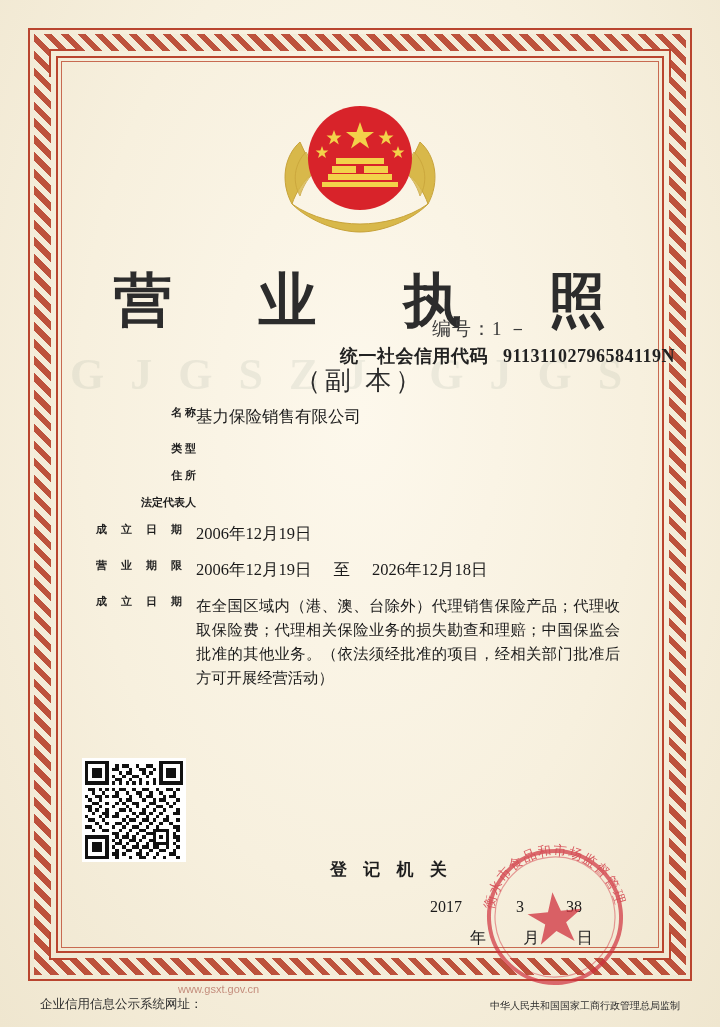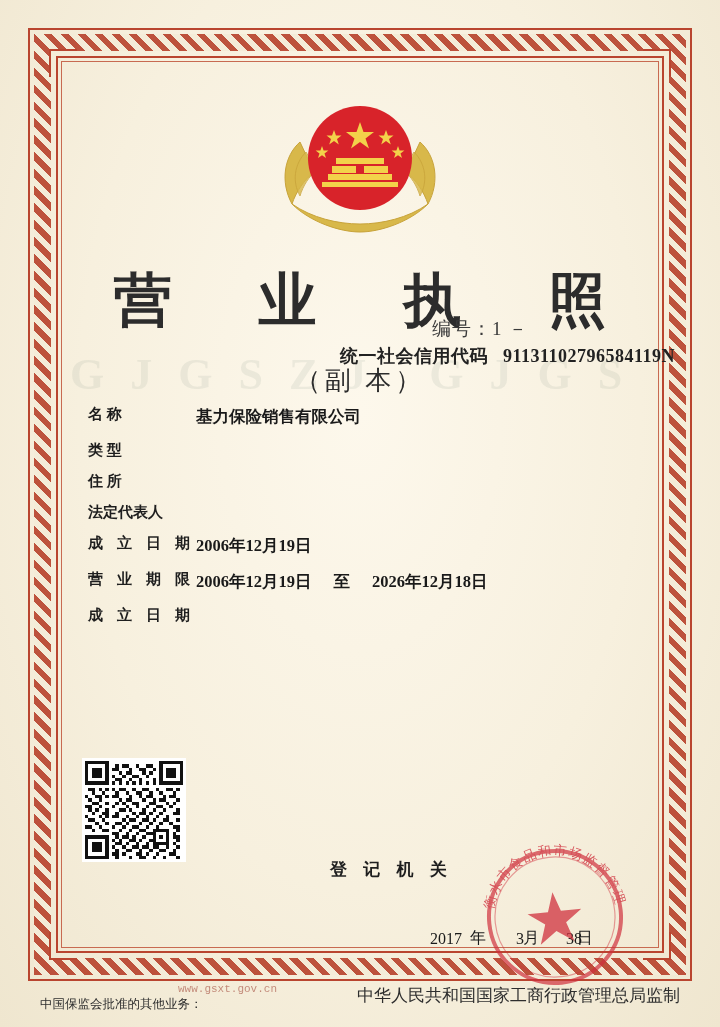--- a/index.html
+++ b/index.html
@@ -136,33 +136,34 @@
   }
   .field-row {
     display: flex;
     margin-bottom: 12px;
     align-items: flex-start;
   }
   .field-label {
     width: 108px;
     flex: 0 0 108px;
     font-family: "Liberation Serif", serif;
-    font-size: 15px;
+    font-size: 11px;
     font-weight: bold;
     color: #1e1e1e;
     letter-spacing: 0px;
     white-space: nowrap;
+    text-align: right;
   }
   .field-label.spaced { letter-spacing: 14px; }
   .field-value {
     flex: 1;
     font-family: "Liberation Serif", serif;
     font-size: 16.5px;
     color: #1a1a1a;
-    font-weight: bold;
+    font-weight: normal;
     line-height: 1.45;
   }
   .field-value.scope {
     font-size: 15.3px;
     line-height: 1.58;
     text-align: justify;
   }
   .term-value {
     display: flex;
     gap: 22px;
@@ -194,21 +195,20 @@
   }
   .date-line {
     position: absolute;
     left: 430px;
     top: 898px;
     width: 200px;
     display: flex;
     font-family: "Liberation Serif", serif;
     font-size: 16px;
     color: #1a1a1a;
-    margin-top: 32px;
   }
   .date-line .d-y { width: 86px; }
   .date-line .d-m { width: 50px; }
   .date-line .d-d { width: 40px; }
   .date-units {
     position: absolute;
     left: 470px;
     top: 928px;
     width: 160px;
     display: flex;
@@ -234,30 +234,30 @@
     position: absolute;
     left: 40px;
     bottom: 14px;
     font-family: "Liberation Serif", serif;
     font-size: 12.5px;
     color: #2e2e2e;
   }
   .footer-right {
     position: absolute;
     right: 40px;
-    bottom: 20px;
+    bottom: 14px;
     font-family: Liberation Mono, monospace;
-    font-size: 17px;
+    font-size: 10px;
     color: #2e2e2e;
   }
   .footer-url {
     position: absolute;
     left: 178px;
     bottom: 32px;
-    font-family: Liberation Mono, monospace;
+    font-family: Liberation Sans, sans-serif;
     font-size: 11px;
     color: #9a3a2c;
     opacity: .55;
   }
 </style>
 </head>
 <body>
 
 <div class="license">
 
@@ -342,20 +342,21 @@
         <div class="term-value">
           <span>2006年12月19日</span>
           <span>至</span>
           <span>2026年12月18日</span>
         </div>
       </div>
     </div>
 
     <div class="field-row">
       <div class="field-label spaced">成立日期</div>
+      <div class="field-value scope">在全国区域内（港、澳、台除外）代理销售保险产品；代理收取保险费；代理相关保险业务的损失勘查和理赔；中国保监会批准的其他业务。（依法须经批准的项目，经相关部门批准后方可开展经营活动）</div>
     </div>
 
   </div>
 
   <div class="qr">
     <svg width="98" height="98" viewBox="0 0 29 29" shape-rendering="crispEdges">
       <rect width="29" height="29" fill="#ffffff"></rect>
       <g fill="#111111">
 
         <rect x="0" y="0" width="7" height="1"></rect>
@@ -591,17 +592,17 @@
       </defs>
       <circle cx="85" cy="85" r="66" fill="none" stroke="#cf2f3c" stroke-width="4" opacity="0.85"></circle>
       <circle cx="85" cy="85" r="60" fill="none" stroke="#cf2f3c" stroke-width="1.2" opacity="0.55"></circle>
       <polygon points="85,60 91.5,79.5 112,79.5 95.5,91.5 102,111 85,99 68,111 74.5,91.5 58,79.5 78.5,79.5" fill="#cf2f3c" opacity="0.9"></polygon>
       <text font-family="Liberation Serif, serif" font-size="13.5" fill="#cf2f3c" opacity="0.95" letter-spacing="1.2">
         <textPath href="#sealArcText" startOffset="7%">衡水市食品和市场监督管理局登记专用章</textPath>
       </text>
     </svg>
   </div>
 
-  <div class="footer-left">中国保监会批准的其他业务：</div>
+  <div class="footer-left">企业信用信息公示系统网址：</div>
   <div class="footer-url">www.gsxt.gov.cn</div>
   <div class="footer-right">中华人民共和国国家工商行政管理总局监制</div>
 
 </div>
 
 </body></html>

